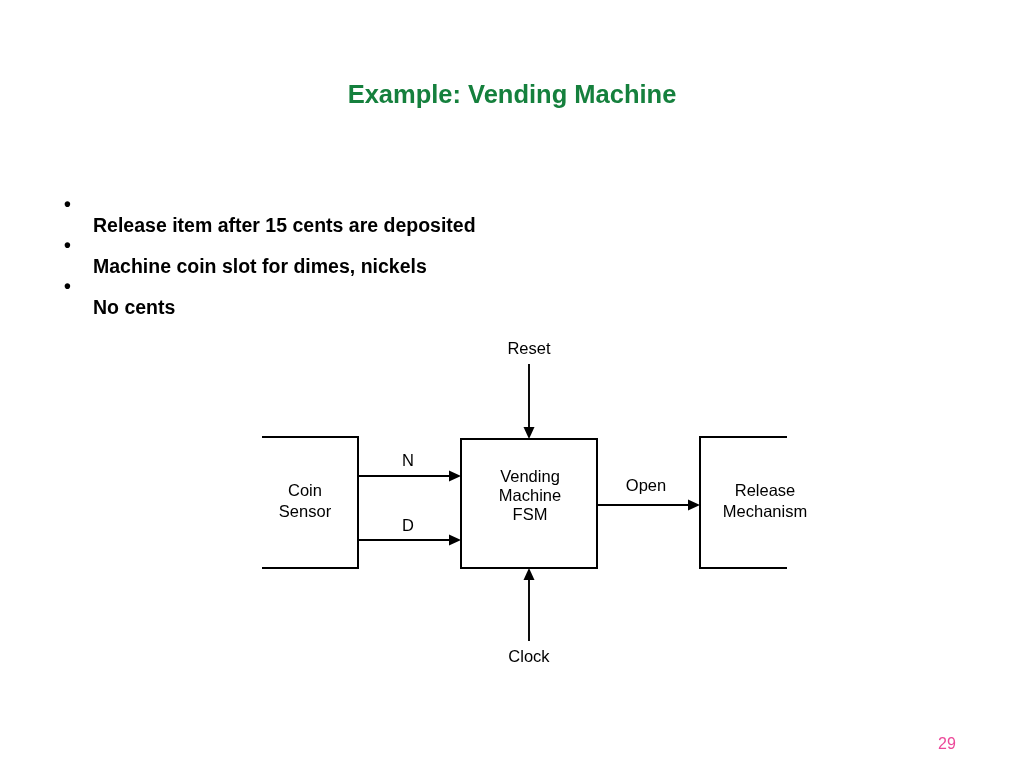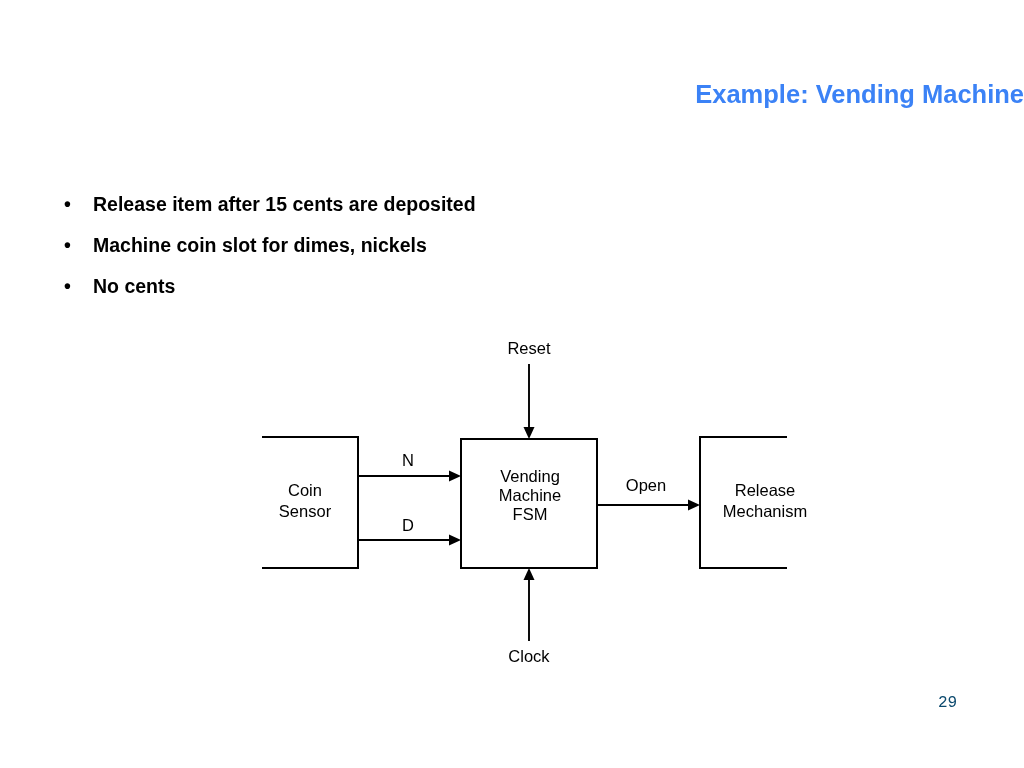--- a/index.html
+++ b/index.html
@@ -19,25 +19,25 @@
     background: #ffffff;
     overflow: hidden;
   }
 
   
   #slide-title {
     position: absolute;
     left: 0;
     top: 80px;
     width: 1024px;
-    text-align: right;
+    text-align: center;
     font-size: 25.5px;
     font-weight: bold;
     letter-spacing: 0px;
-    color: #3b82f6;
+    color: #15803d;
     line-height: 1.15;
   }
 
   
   #bullet-list {
     position: absolute;
     left: 60px;
     top: 190px;
     width: 760px;
   }
@@ -54,20 +54,21 @@
     line-height: 29px;
     text-align: left;
     padding-left: 4px;
     box-sizing: border-box;
   }
   .bullet-text {
     font-size: 19.5px;
     font-weight: bold;
     line-height: 29px;
     white-space: nowrap;
+    margin-top: 21px;
   }
 
   
   #diagram {
     position: absolute;
     left: 0;
     top: 0;
     width: 1024px;
     height: 768px;
     pointer-events: none;
@@ -98,24 +99,23 @@
   .box-label {
     font-family: "Liberation Sans", sans-serif;
     font-size: 16.5px;
     fill: #000000;
   }
 
   
   #page-number {
     position: absolute;
     left: 938px;
-    top: 694px;
+    top: 735px;
     font-size: 16px;
-    color: #0c4a6e;
-    font-family: Liberation Mono, monospace;
+    color: #ec4899;
   }
 </style>
 </head>
 <body>
 
 <div id="slide">
 
   <div id="slide-title">Example: Vending Machine</div>
 
   <div id="bullet-list">

